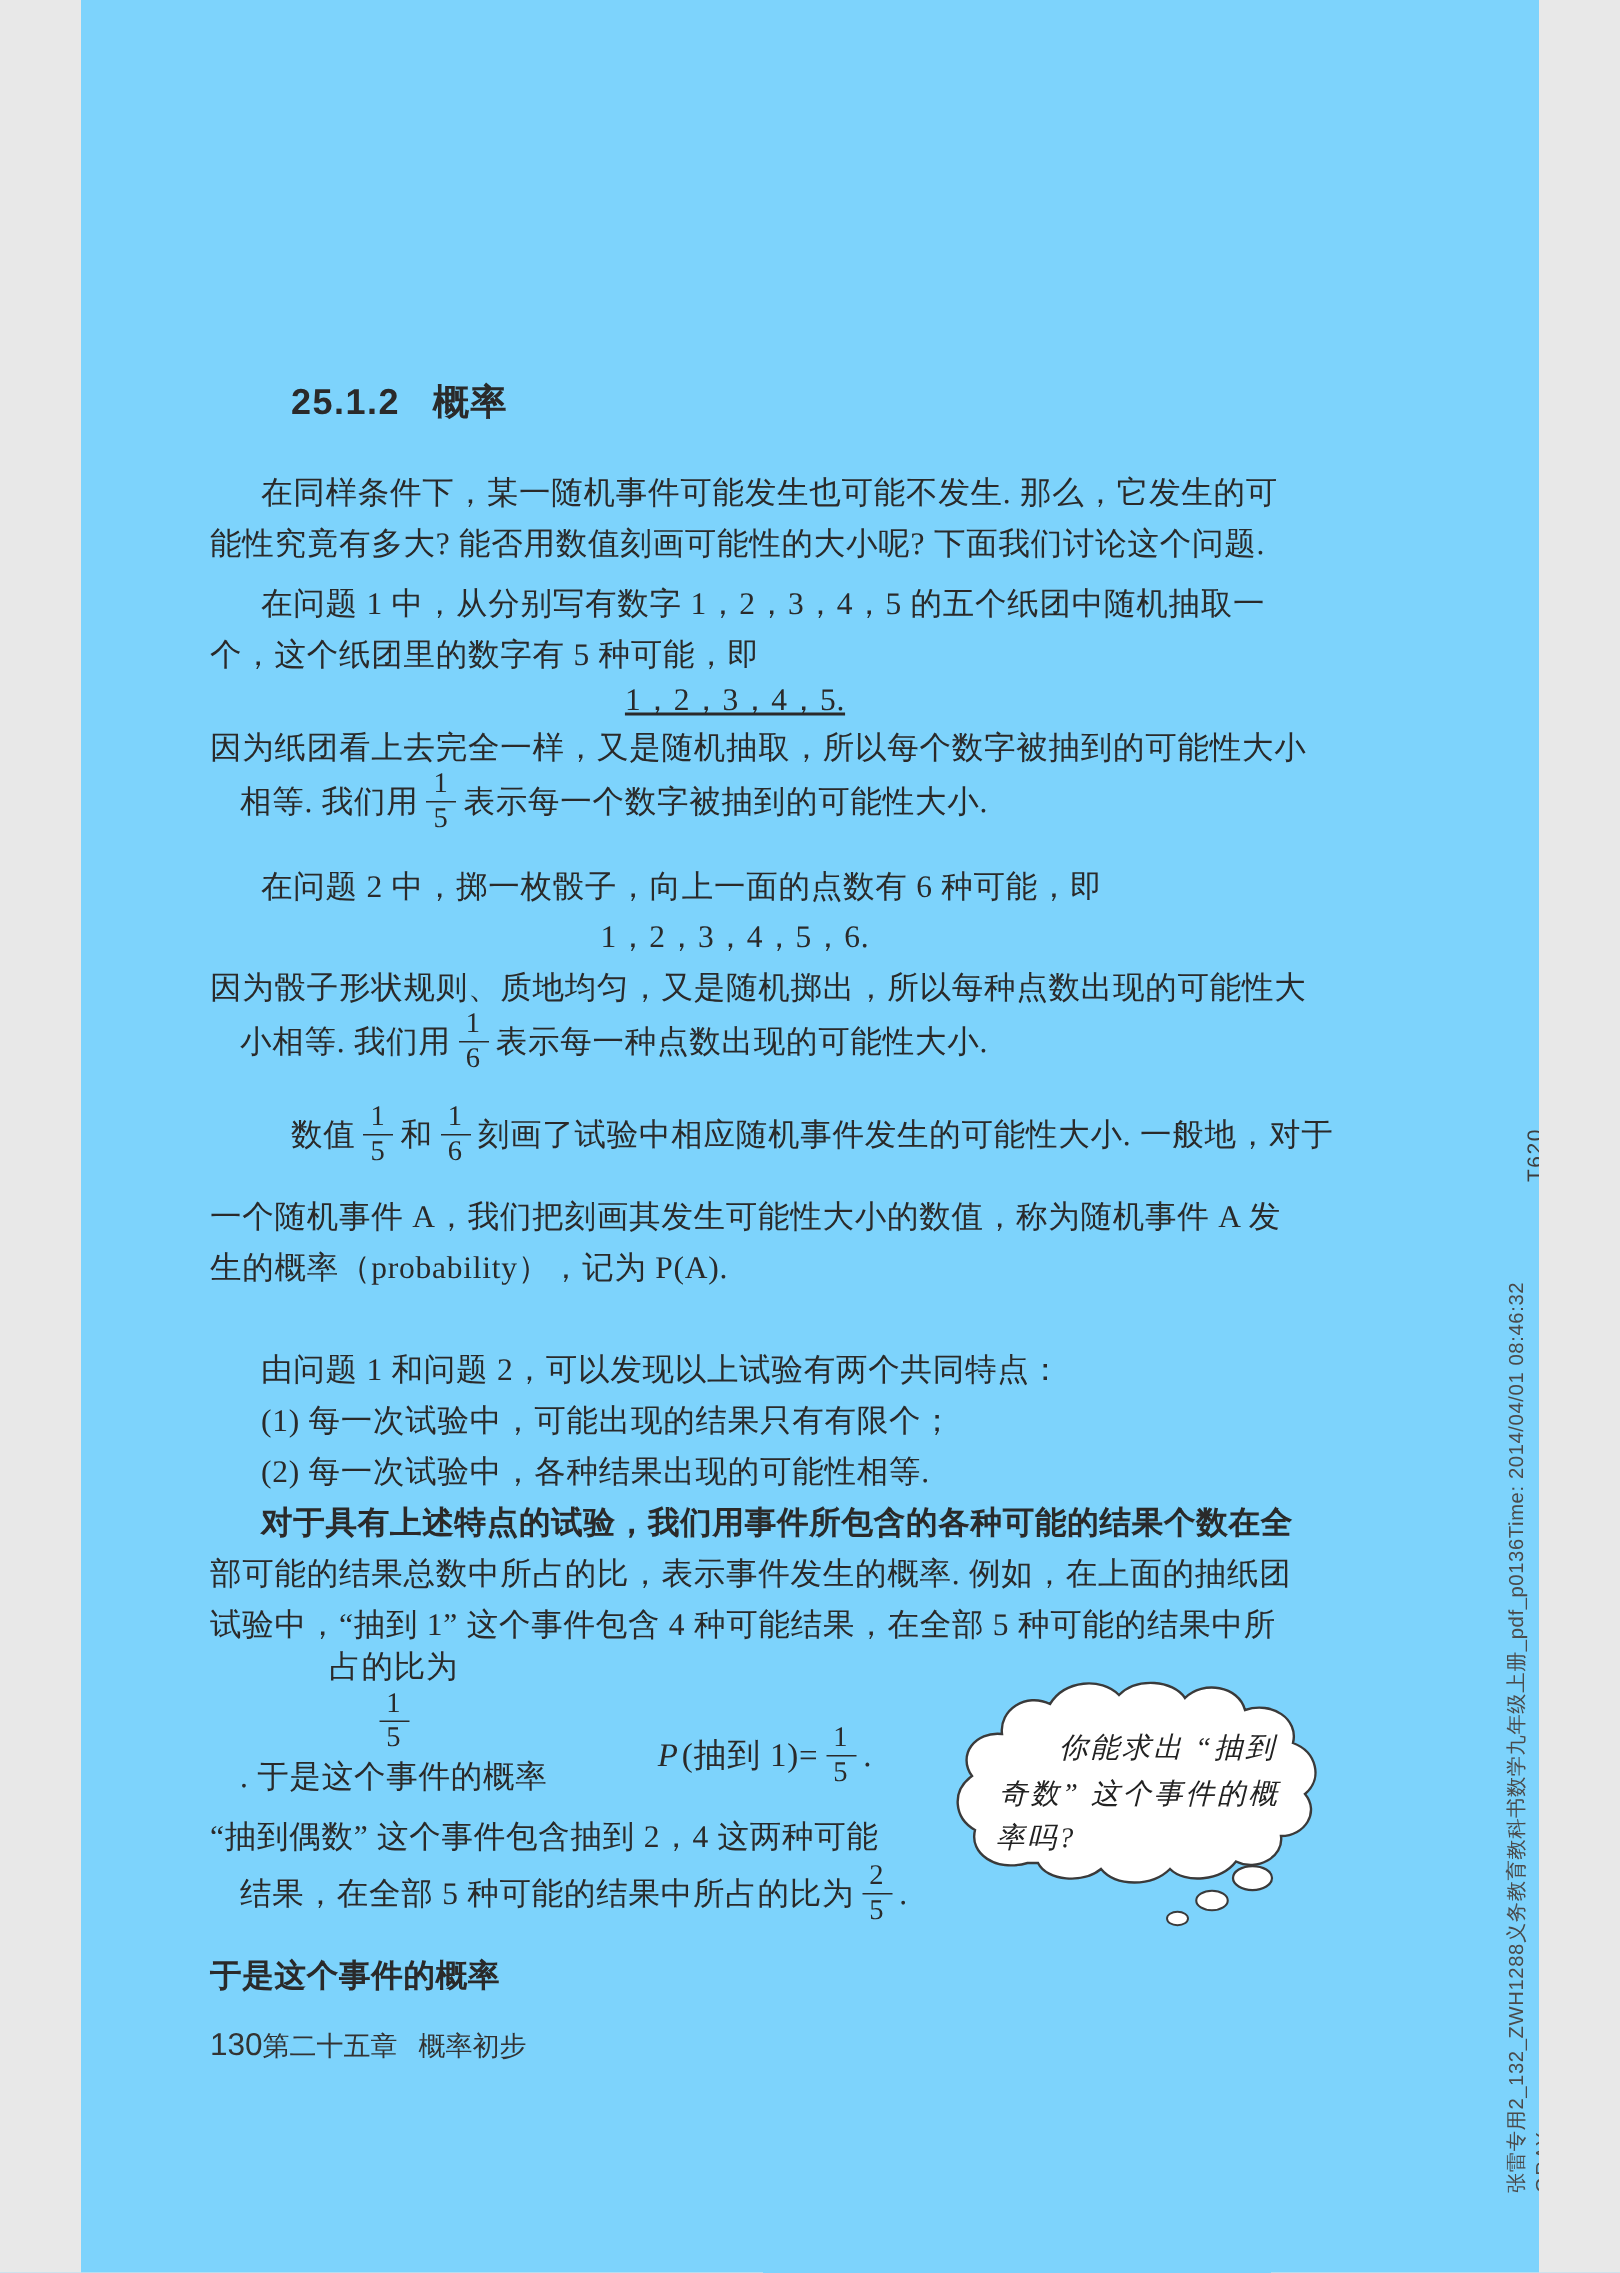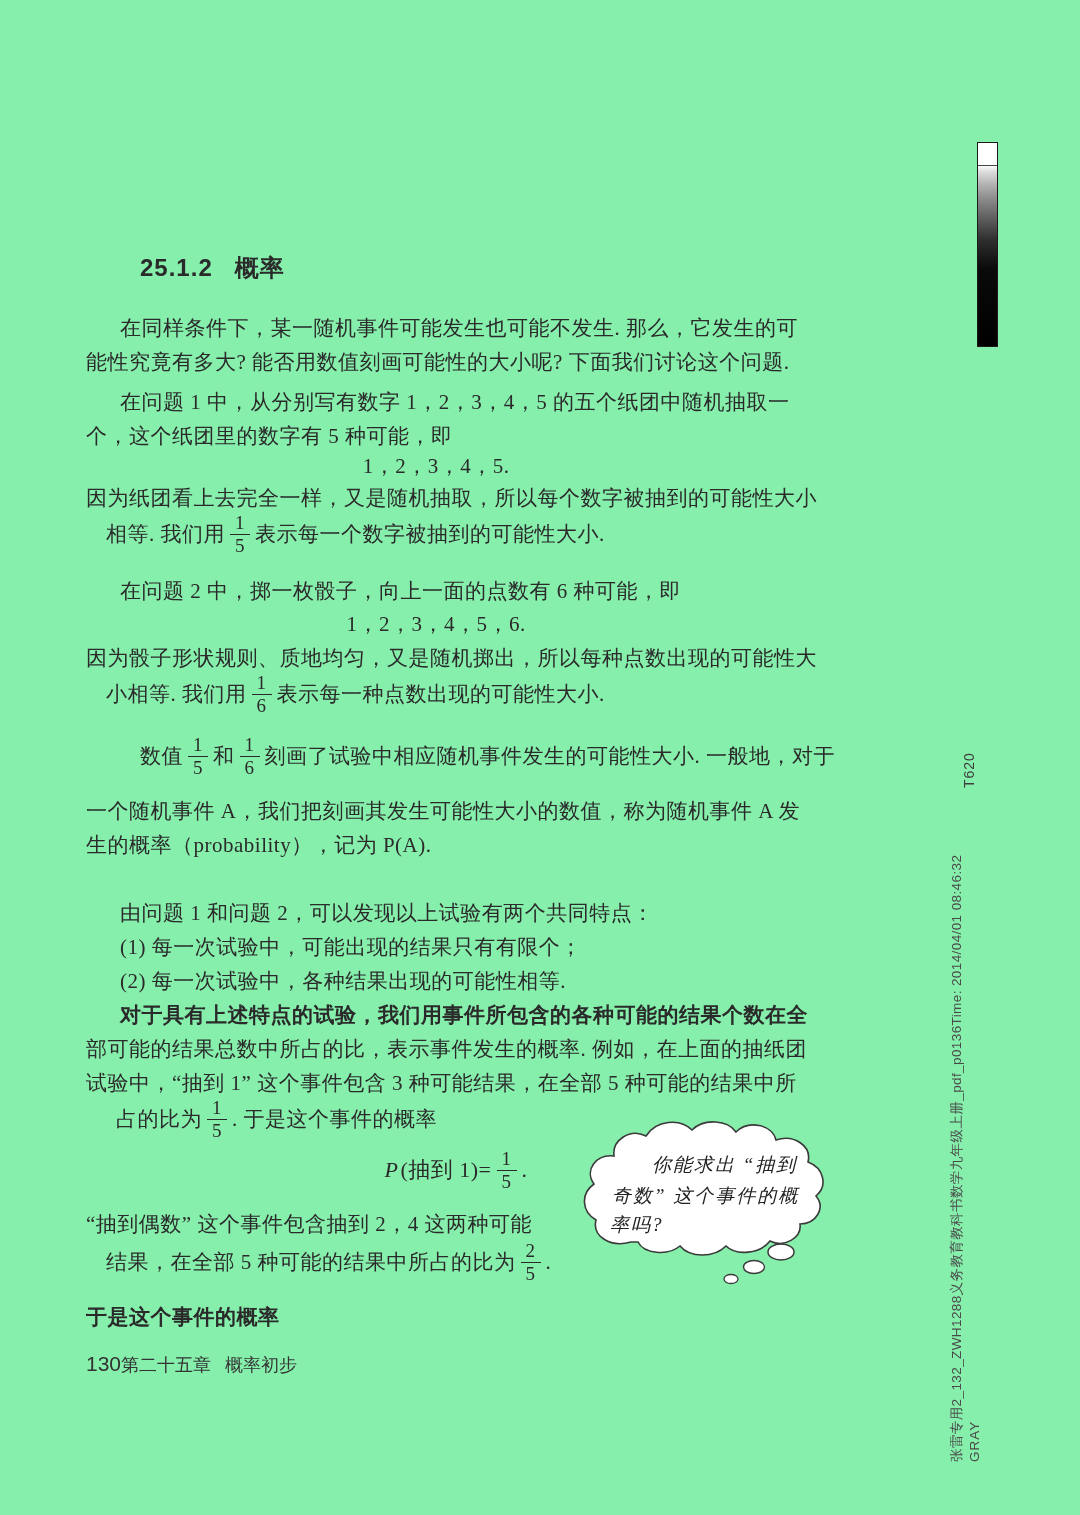--- a/index.html
+++ b/index.html
@@ -1,18 +1,18 @@
 <!DOCTYPE html>
 <html><head>
 <meta charset="utf-8">
 <style>
   html,body { margin:0; padding:0; background:#e8e8e8; }
   .page {
-    position:relative; width:1080px; height:1515px; margin:0 auto;
-    background:#86efac; overflow:hidden;
+    position:relative; width:972px; height:1515px; margin:0 auto;
+    background:#7dd3fc; overflow:hidden;
     font-family:"Liberation Serif","DejaVu Serif",serif;
     color:#2a2a2a;
   }
   .tline { position:absolute; font-size:21px; white-space:nowrap; letter-spacing:0.5px; }
   .fracline { display:flex; align-items:center;margin-left:20px; }
   .centerline { left:86px; width:700px; text-align:center; }
   .frac { display:inline-flex; flex-direction:column; align-items:center;
           font-size:19px; line-height:1.15; margin:0 5px; text-align:center; }
   .frac .fnum { padding:0 5px; border-bottom:1.6px solid #2a2a2a; }
   .frac .fden { padding:0 5px; }
@@ -53,21 +53,21 @@
 
   <div class="tline heading" style="left:140px; top:252px;">
     <span>25.1.2</span><span class="sp"></span><span>概率</span>
   </div>
 
   <div class="tline" style="left:120px; top:314px;">在同样条件下，某一随机事件可能发生也可能不发生. 那么，它发生的可</div>
   <div class="tline" style="left:86px;  top:348px;">能性究竟有多大? 能否用数值刻画可能性的大小呢? 下面我们讨论这个问题.</div>
 
   <div class="tline" style="left:120px; top:388px;">在问题 1 中，从分别写有数字 1，2，3，4，5 的五个纸团中随机抽取一</div>
   <div class="tline" style="left:86px;  top:422px;text-align:center;">个，这个纸团里的数字有 5 种可能，即</div>
-  <div class="tline centerline" style="top:452px;">1，2，3，4，5.</div>
+  <div class="tline centerline" style="top:452px;text-decoration:underline;">1，2，3，4，5.</div>
   <div class="tline" style="left:86px;  top:484px;">因为纸团看上去完全一样，又是随机抽取，所以每个数字被抽到的可能性大小</div>
   <div class="tline fracline" style="left:86px; top:512px;">
     <span>相等. 我们用</span>
     <span class="frac">
       <span class="fnum">1</span>
       <span class="fden">5</span>
     </span>
     <span>表示每一个数字被抽到的可能性大小.</span>
   </div>
 
@@ -98,22 +98,22 @@
   </div>
   <div class="tline" style="left:86px; top:797px;">一个随机事件 A，我们把刻画其发生可能性大小的数值，称为随机事件 A 发</div>
   <div class="tline" style="left:86px; top:831px;">生的概率（probability），记为 P(A).</div>
 
   <div class="tline" style="left:120px; top:899px;">由问题 1 和问题 2，可以发现以上试验有两个共同特点：</div>
   <div class="tline" style="left:120px; top:933px;">(1) 每一次试验中，可能出现的结果只有有限个；</div>
   <div class="tline" style="left:120px; top:967px;">(2) 每一次试验中，各种结果出现的可能性相等.</div>
 
   <div class="tline" style="left:120px; top:1001px;font-weight:bold;">对于具有上述特点的试验，我们用事件所包含的各种可能的结果个数在全</div>
   <div class="tline" style="left:86px;  top:1035px;">部可能的结果总数中所占的比，表示事件发生的概率. 例如，在上面的抽纸团</div>
-  <div class="tline" style="left:86px;  top:1069px;">试验中，“抽到 1” 这个事件包含 3 种可能结果，在全部 5 种可能的结果中所</div>
-  <div class="tline fracline" style="left:96px; top:1097px;">
+  <div class="tline" style="left:86px;  top:1069px;">试验中，“抽到 1” 这个事件包含 4 种可能结果，在全部 5 种可能的结果中所</div>
+  <div class="tline fracline" style="left:86px; top:1097px;flex-direction:column;">
     <span>占的比为</span>
     <span class="frac">
       <span class="fnum">1</span>
       <span class="fden">5</span>
     </span>
     <span>. 于是这个事件的概率</span>
   </div>
 
   <div class="tline fracline formula" style="left:86px; top:1148px; width:700px; justify-content:center;">
     <i>P</i>

